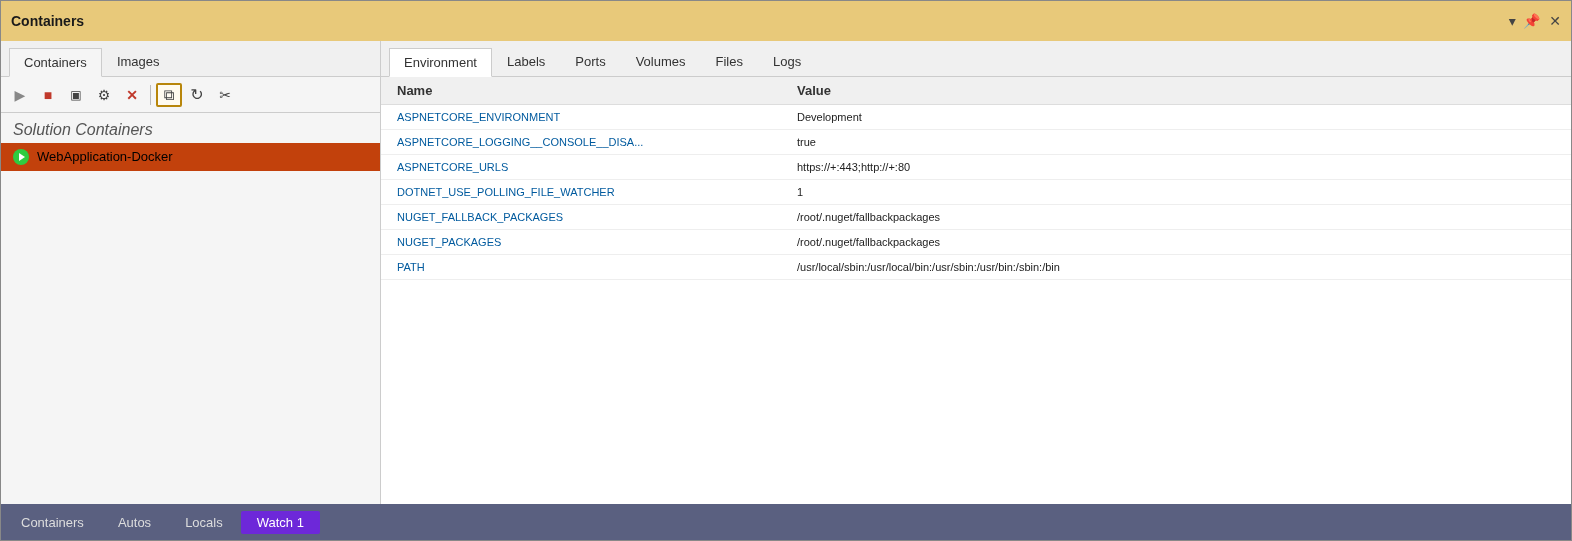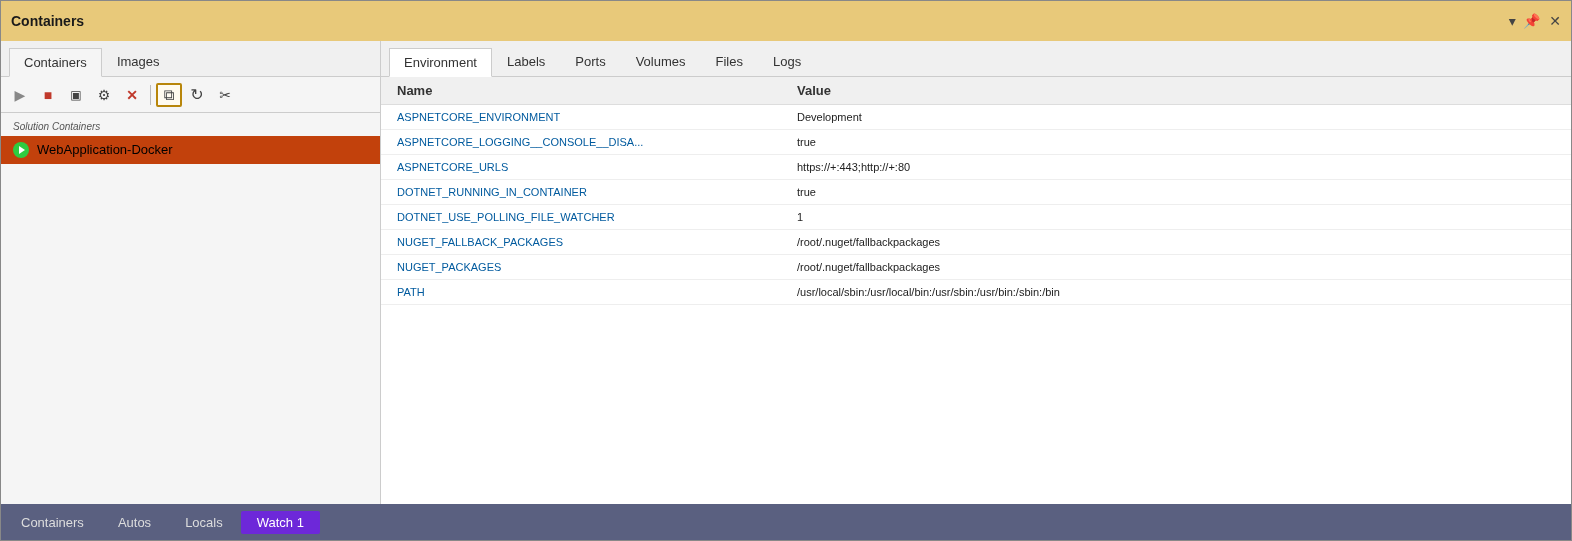--- a/index.html
+++ b/index.html
@@ -118,21 +118,21 @@
 
     .toolbar-separator {
       width: 1px;
       height: 20px;
       background: #bbb;
       margin: 0 3px;
     }
 
     .container-section-label {
       padding: 8px 12px 4px;
-      font-size: 10px;
+      font-size: 16px;
       color: #555;
       font-style: italic;
     }
 
     .container-list-item {
       display: flex;
       align-items: flex-start;
       padding: 6px 12px;
       cursor: pointer;
       background: #c2410c;
@@ -325,24 +325,20 @@
     </tr>
               <tr>
       <td>ASPNETCORE_LOGGING__CONSOLE__DISA...</td>
       <td>true</td>
     </tr>
               <tr>
       <td>ASPNETCORE_URLS</td>
       <td>https://+:443;http://+:80</td>
     </tr>
               <tr>
-      <td>DOTNET_RUNNING_IN_CONTAINER</td>
-      <td>true</td>
-    </tr>
-              <tr>
       <td>DOTNET_USE_POLLING_FILE_WATCHER</td>
       <td>1</td>
     </tr>
               <tr>
       <td>NUGET_FALLBACK_PACKAGES</td>
       <td>/root/.nuget/fallbackpackages</td>
     </tr>
               <tr>
       <td>NUGET_PACKAGES</td>
       <td>/root/.nuget/fallbackpackages</td>

